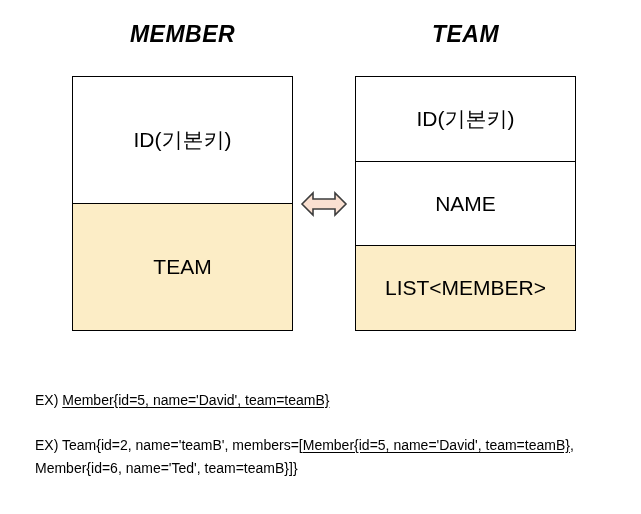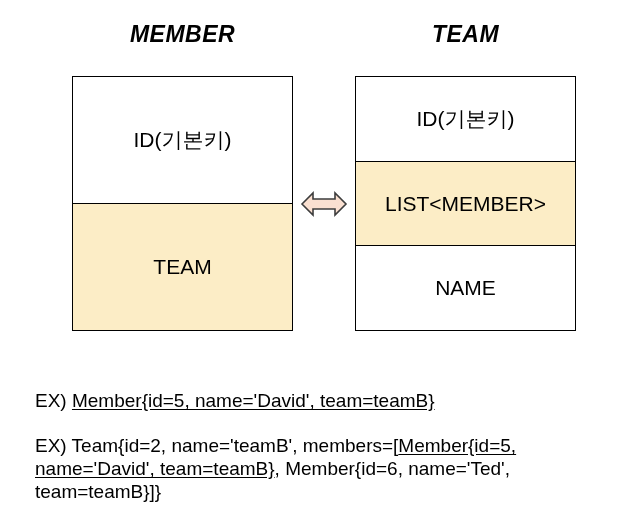--- a/index.html
+++ b/index.html
@@ -79,21 +79,21 @@
     top: 186px;
     width: 48px;
     height: 36px;
   }
   .arrow-wrap svg { display: block; }
 
   
   .example-line {
     position: absolute;
     left: 35px;
-    font-size: 19px;
+    font-size: 14px;
     line-height: 23px;
     color: #000000;
     white-space: nowrap;
   }
   #ex-1 { top: 389px; }
   #ex-2 { top: 434px; width: 600px; white-space: normal; }
   .u { text-decoration: underline; text-underline-offset: 2px; }
 </style>
 </head>
 <body>
@@ -104,22 +104,22 @@
 
   <div class="entity-title" id="title-team">TEAM</div>
 
   <div class="entity-box" id="box-member">
     <div class="entity-row">ID(기본키)</div>
     <div class="entity-row highlight">TEAM</div>
   </div>
 
   <div class="entity-box" id="box-team">
     <div class="entity-row">ID(기본키)</div>
+    <div class="entity-row">NAME</div>
     <div class="entity-row highlight">LIST&lt;MEMBER&gt;</div>
-    <div class="entity-row">NAME</div>
   </div>
 
   <div class="arrow-wrap">
     <svg width="48" height="36" viewBox="0 0 48 36">
       <polygon points="2,18 13,7 13,13 35,13 35,7 46,18 35,29 35,23 13,23 13,29" fill="#fae0d1" stroke="#3d3d3d" stroke-width="1.6" stroke-linejoin="miter"></polygon>
     </svg>
   </div>
 
   <div class="example-line" id="ex-1">
     <span>EX) </span><span class="u">Member{id=5, name='David', team=teamB}</span>

